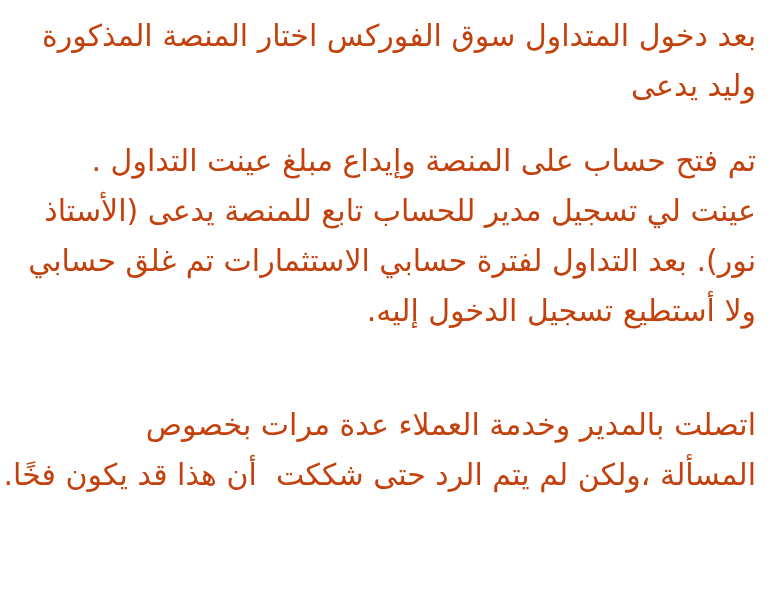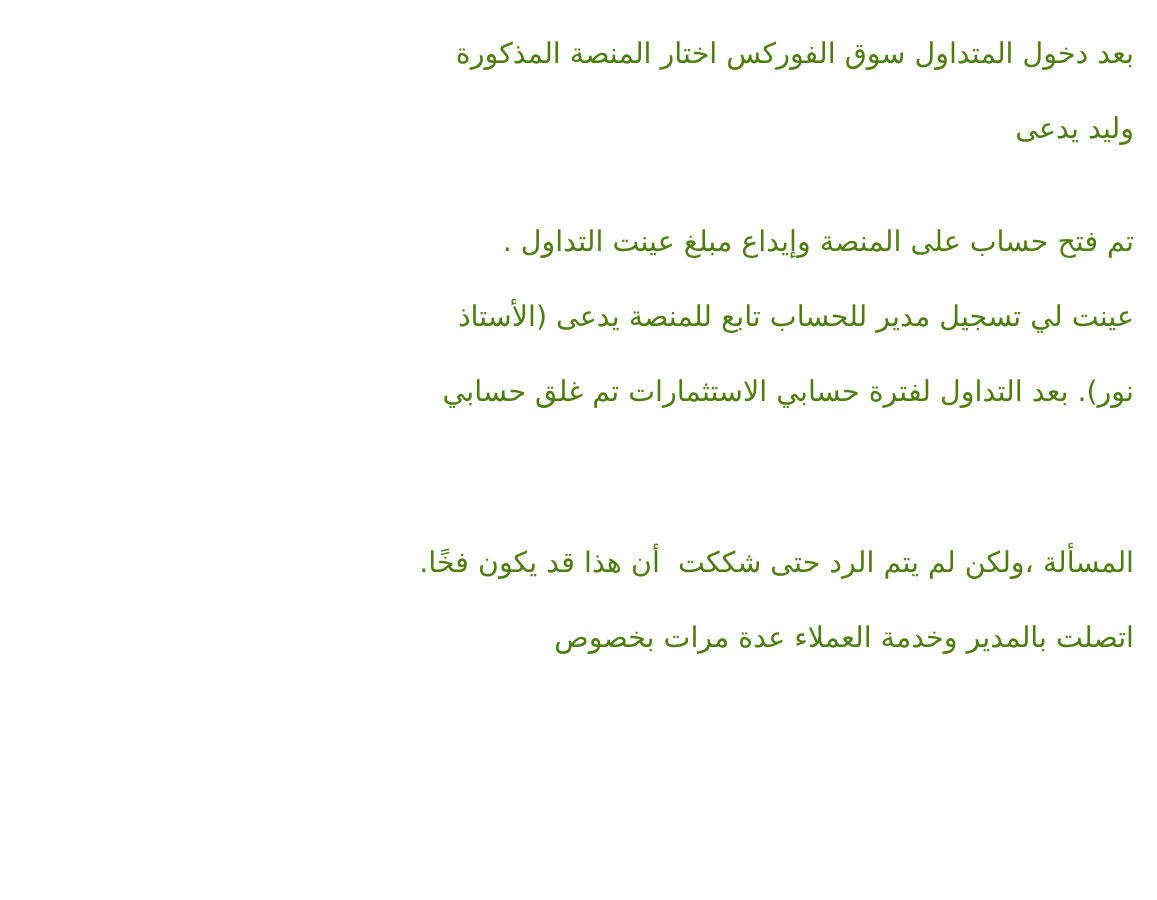--- a/index.html
+++ b/index.html
@@ -9,23 +9,23 @@
   body {
     width: 771px;
     height: 600px;
     background: #ffffff;
     overflow: hidden;
     font-family: "DejaVu Sans", sans-serif;
   }
   .doc {
     direction: rtl;
     text-align: right;
-    color: #4d7c0f;
+    color: #c2410c;
     padding: 11px 15px 0 10px;
-    font-size: 19px;
+    font-size: 30px;
     line-height: 50px;
   }
   .paragraph {
     margin: 0;
   }
   .paragraph.p1 { margin-bottom: 25px; }
   .paragraph.p2 { margin-bottom: 64px; }
   .paragraph.p3 { margin-bottom: 0; }
   .line {
     white-space: pre; 
@@ -41,20 +41,21 @@
 
   <div class="paragraph p1">
     <div class="line">بعد دخول المتداول سوق الفوركس اختار المنصة المذكورة</div>
     <div class="line">وليد يدعى</div>
   </div>
 
   <div class="paragraph p2">
     <div class="line">تم فتح حساب على المنصة وإيداع مبلغ عينت التداول .</div>
     <div class="line">عينت لي تسجيل مدير للحساب تابع للمنصة يدعى (الأستاذ</div>
     <div class="line">نور). بعد التداول لفترة حسابي الاستثمارات تم غلق حسابي</div>
+    <div class="line">ولا أستطيع تسجيل الدخول إليه.</div>
   </div>
 
   <div class="paragraph p3">
+    <div class="line">اتصلت بالمدير وخدمة العملاء عدة مرات بخصوص</div>
     <div class="line">المسألة ،ولكن لم يتم الرد حتى شككت  أن هذا قد يكون فخًا.</div>
-    <div class="line">اتصلت بالمدير وخدمة العملاء عدة مرات بخصوص</div>
   </div>
 
 </div>
 
 </body></html>

